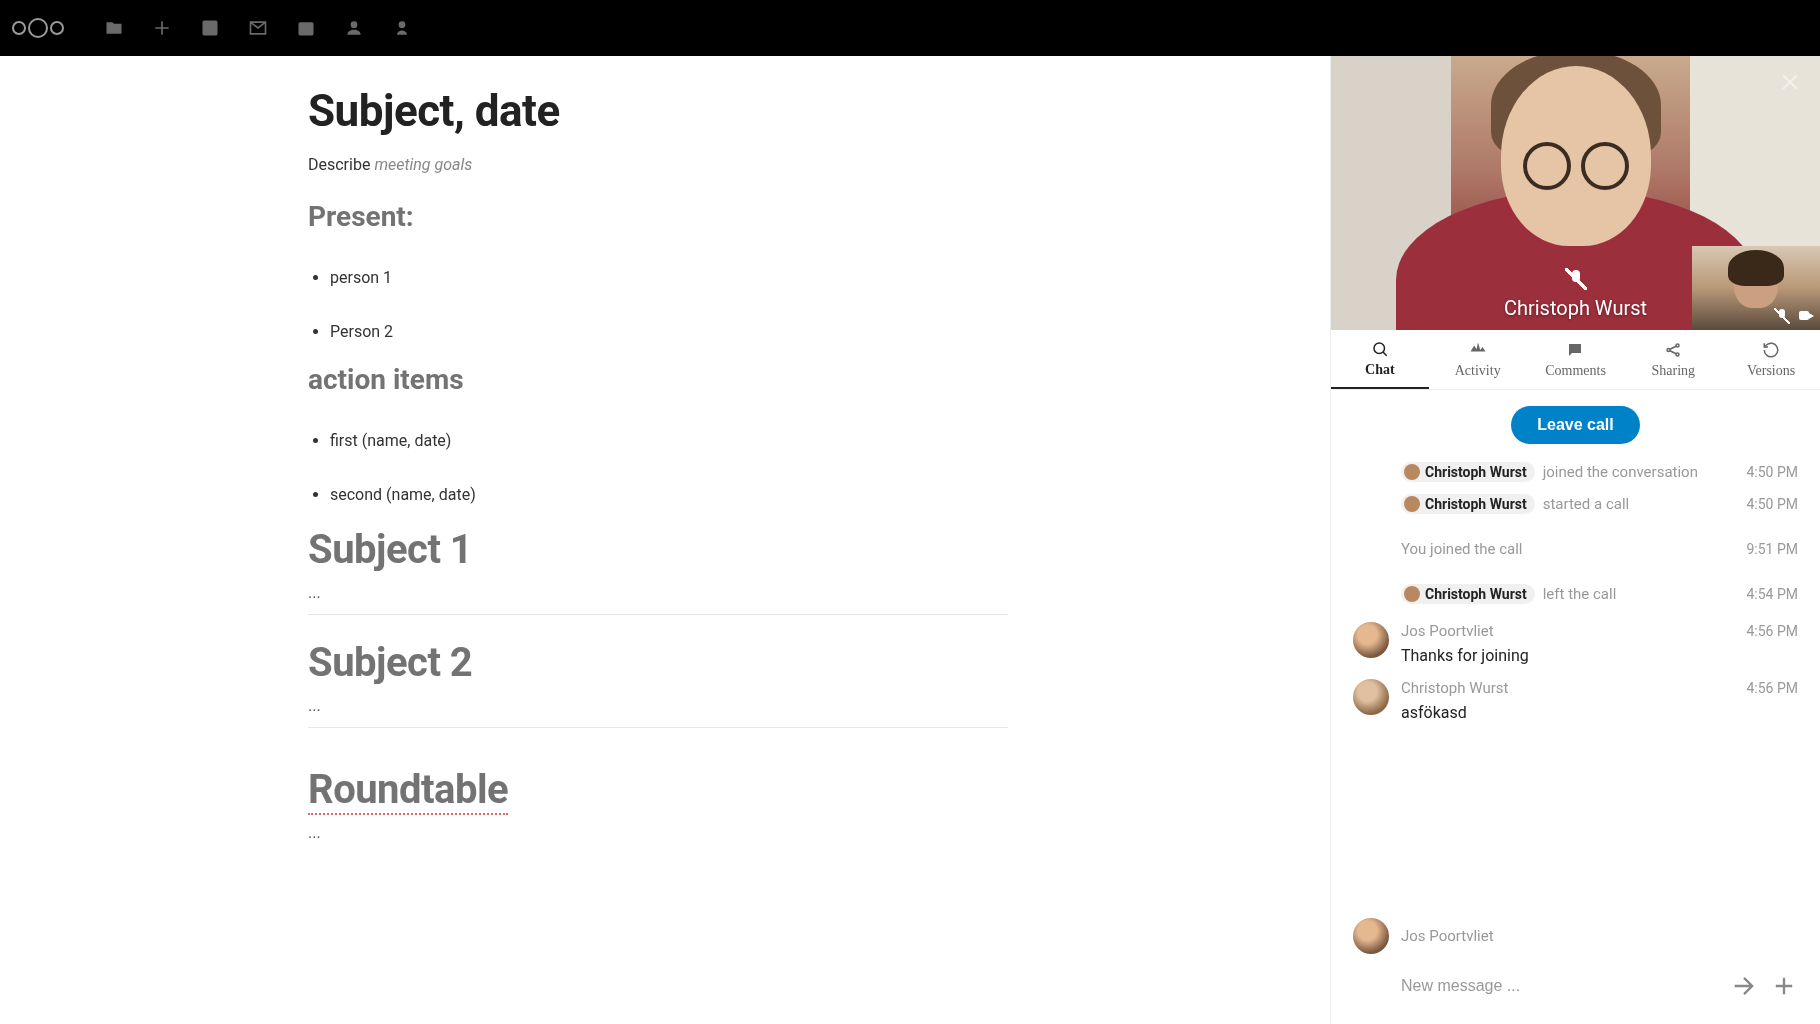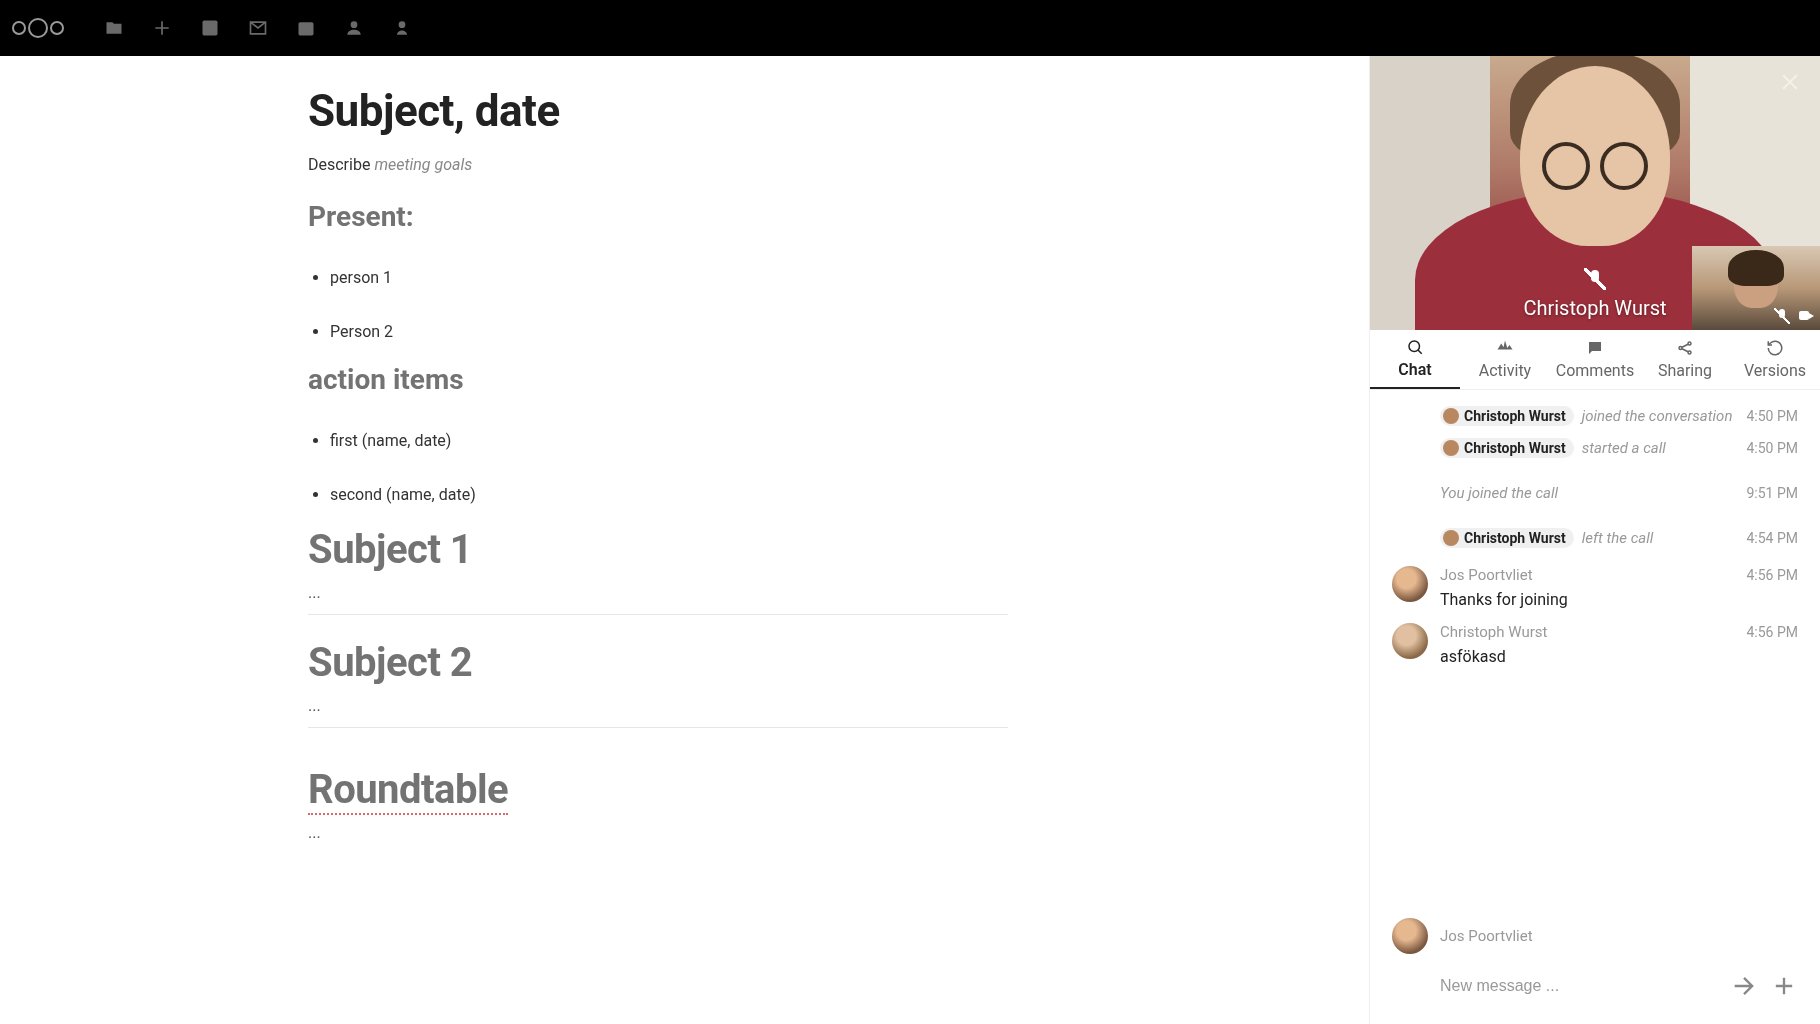--- a/index.html
+++ b/index.html
@@ -120,21 +120,21 @@
   margin-bottom: 12px;
 }
 .doc hr {
   border: none;
   border-top: 1px solid #e6e6e6;
   margin: 8px 0 24px 0;
 }
 
 
 .sidebar {
-  width: 451px;
+  width: 490px;
   border-left: 1px solid #eee;
   display: flex;
   flex-direction: column;
   background: #fff;
   justify-content: flex-end;
 }
 
 
 .video {
   position: relative;
@@ -313,21 +313,22 @@
 }
 .tab {
   flex: 1;
   display: flex;
   flex-direction: column;
   align-items: center;
   justify-content: center;
   gap: 4px;
   cursor: pointer;
   color: #666;
-  font-size: 16px;
+  font-size: 14px;
+  font-family: Liberation Serif, serif;
 }
 .tab.active {
   color: #222;
   font-weight: 600;
   border-bottom: 2px solid #222;
 }
 .tab .tab-icon {
   width: 18px; height: 18px;
   display: flex;
   align-items: center;
@@ -381,21 +382,21 @@
 .event .chip .avatar-sm {
   width: 16px; height: 16px;
   border-radius: 50%;
   background: #b88860;
 }
 .event .chip .chip-name {
   font-weight: 700;
   color: #222;
   font-size: 14px;
 }
-.event .etext { color: #999; font-style: italic; }
+.event .etext { color: #999; }
 .event .etime {
   margin-left: auto;
   color: #999;
   font-size: 14px;
 }
 .event.simple { padding-left: 48px; }
 
 .messages {
   display: flex;
   flex-direction: column;
@@ -626,20 +627,23 @@
           <svg viewBox="0 0 24 24" stroke="currentColor" fill="none" stroke-width="2">
               <path d="M3 12a9 9 0 1 0 3-6.7L3 8"></path>
               <path d="M3 3v5h5"></path>
             </svg>
         </span>
         <span>Versions</span>
       </div>
     </div>
 
     <div class="chat">
+      <div class="leave-wrap">
+        <button class="leave-btn">Leave call</button>
+      </div>
 
       <div class="events">
         <div class="event">
           <span class="chip">
             <span class="avatar-sm"></span>
             <span class="chip-name">Christoph Wurst</span>
           </span>
           <span class="etext">joined the conversation</span>
           <span class="etime">4:50 PM</span>
         </div>

